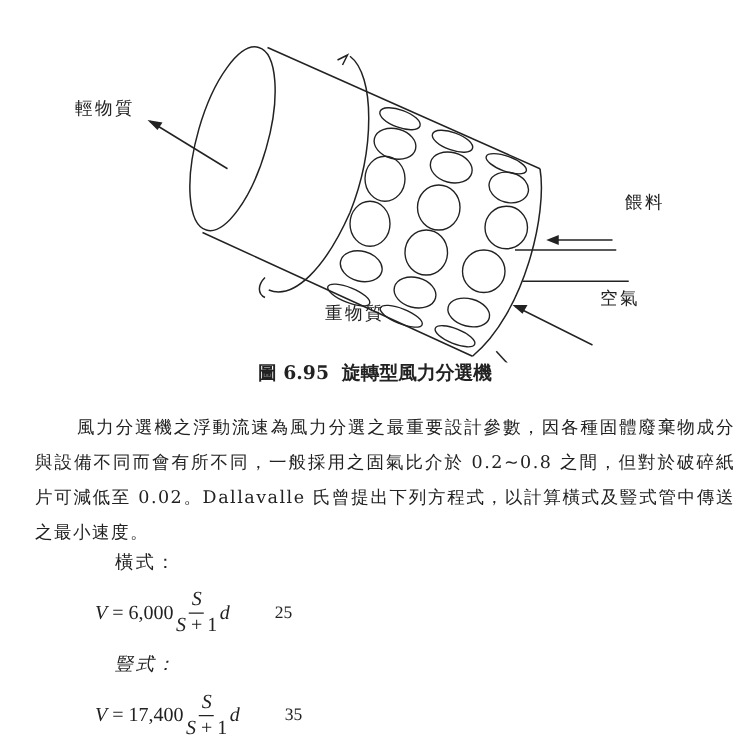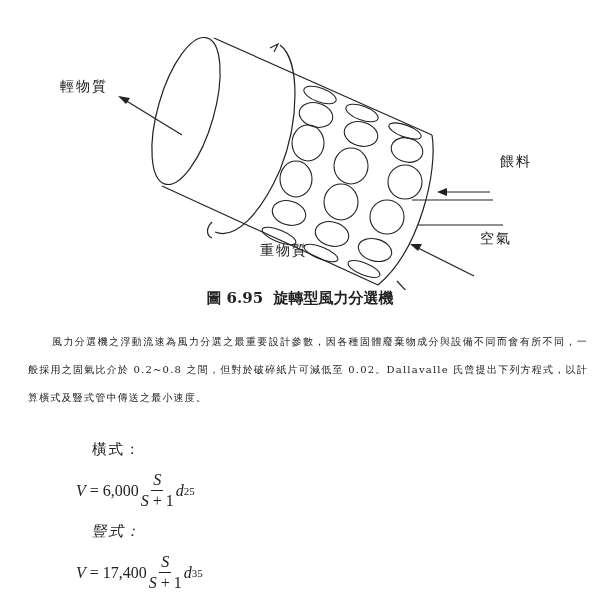--- a/index.html
+++ b/index.html
@@ -3,32 +3,32 @@
 <meta charset="utf-8">
 <style>
   html, body { margin:0; padding:0; background:#ffffff; }
   body { width:600px; height:600px; position:relative; overflow:hidden;
          font-family:"DejaVu Serif", "Liberation Serif", serif; color:#222; }
   .fig { position:absolute; left:0; top:0; width:556px; height:290px; }
   .lbl { position:absolute; font-size:14px; letter-spacing:2px; color:#222; }
   .caption { position:absolute; left:0; width:600px; top:289px; text-align:center;
              font-family:"DejaVu Sans","Liberation Sans",sans-serif; font-weight:bold; font-size:15px; color:#222; }
   .caption .num { font-family:"DejaVu Serif","Liberation Serif",serif; }
-  .para { position:absolute; left:28px; top:328px; width:560px; font-size:10px;
+  .para { position:absolute; left:28px; top:328px; width:560px; font-size:14px;
           line-height:28px; letter-spacing:1.2px; text-align:justify; color:#222; }
   .para p { margin:0; text-indent:2.4em; }
   .sub { position:absolute; left:92px; font-size:14.5px; letter-spacing:2px; }
   .eq { position:absolute; left:76px; font-family:"Liberation Serif","DejaVu Serif",serif;
         font-size:16px; display:flex; align-items:center; }
   .eq .var { font-style:italic; }
   .frac { display:inline-flex; flex-direction:column; align-items:center; margin:0 2px; }
   .frac .top { font-style:italic; border-bottom:1px solid #222; padding:0 2px; line-height:20px; }
   .frac .bot { line-height:20px; }
   .frac .bot i { font-style:italic; }
-  sup { font-size:11px; vertical-align:8px; }
+  sup { font-size:14px; vertical-align:8px;padding-left:36px; }
 </style>
 </head>
 <body>
 
 <div class="fig">
   <svg width="600" height="290" viewBox="0 0 600 290">
     <g fill="none" stroke="#222" stroke-width="1.2">
 
       <ellipse cx="186" cy="111" rx="28" ry="76" transform="rotate(16 186 111)"></ellipse>
 

